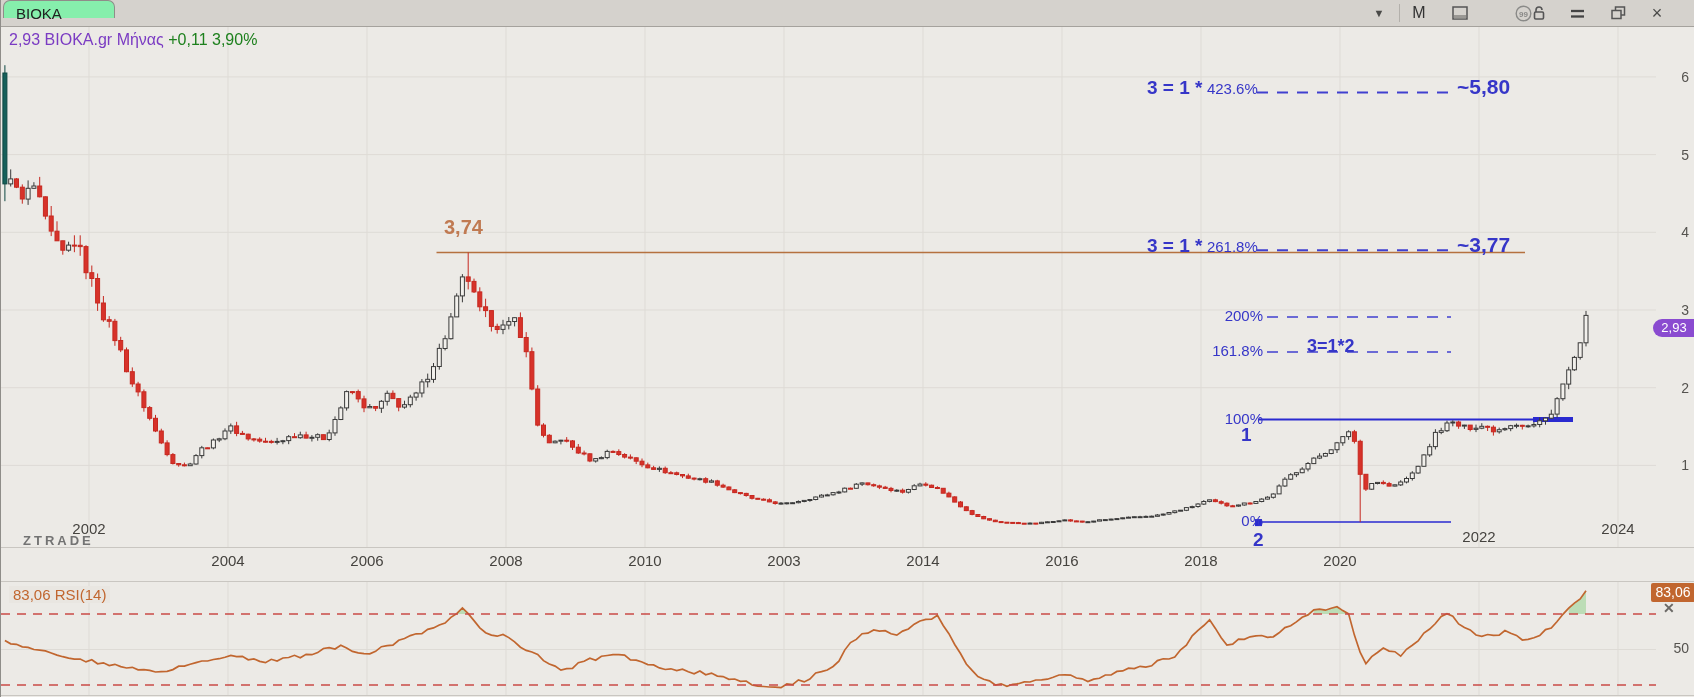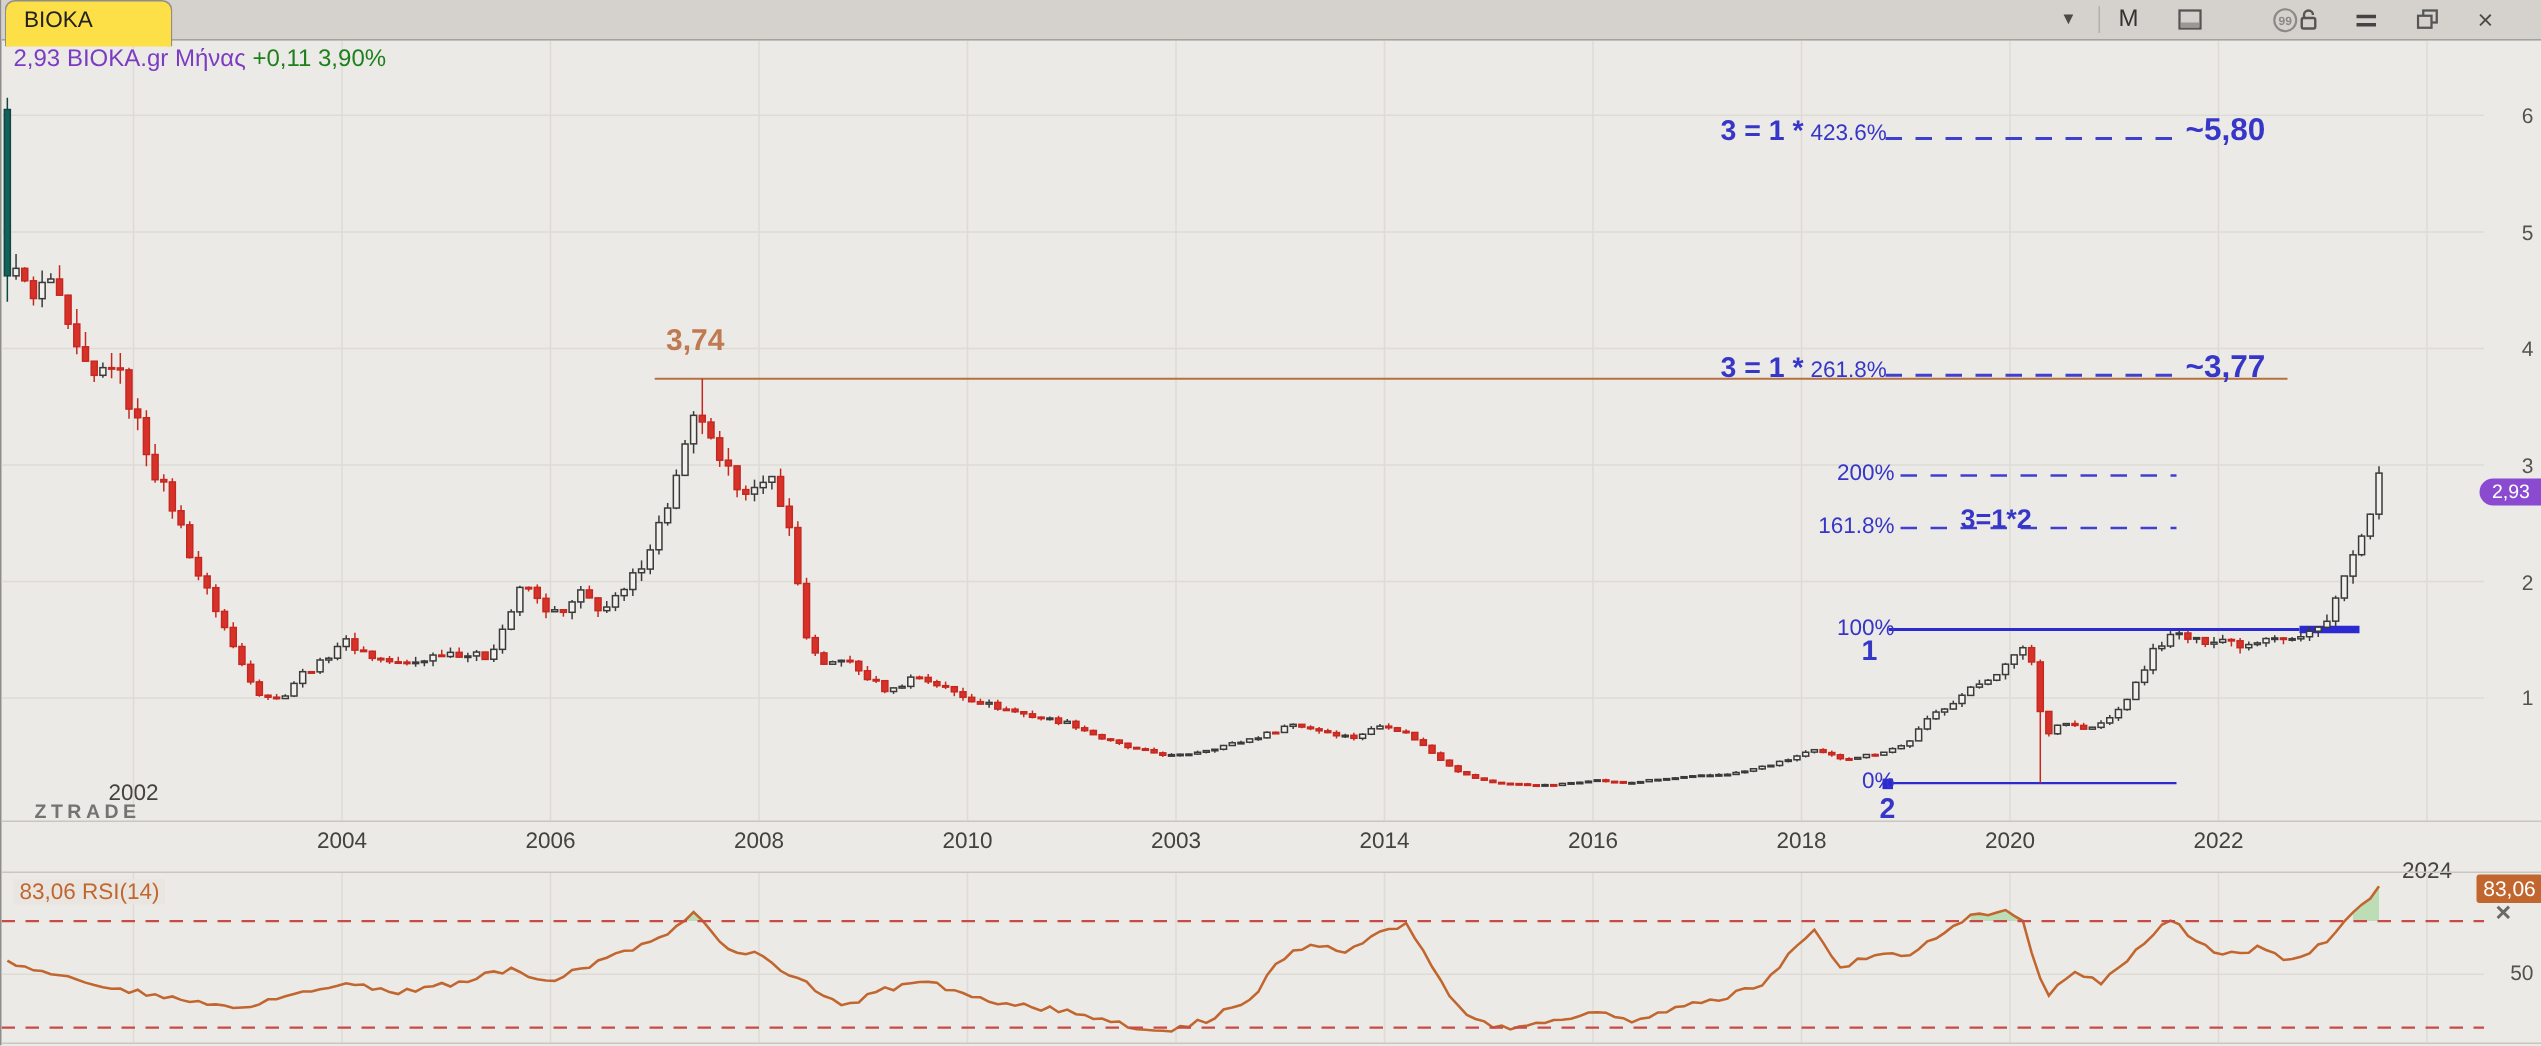--- a/index.html
+++ b/index.html
@@ -4,22 +4,22 @@
 <style>
   html,body{margin:0;padding:0;}
   body{width:1694px;height:697px;position:relative;overflow:hidden;
        background:#eceae6;font-family:"Liberation Sans",sans-serif;
        -webkit-font-smoothing:antialiased;}
   #frame{position:absolute;inset:0;border-left:1px solid #8f8d89;}
 
   
   .titlebar{position:absolute;left:0;top:0;width:1694px;height:26px;
             background:#d5d2cd;border-bottom:1px solid #a5a29d;z-index:20;}
-  .tab{position:absolute;left:2px;top:0;height:31px;width:112px;
-       background:#fde047;border:1px solid #8f8d89;border-bottom:none;
+  .tab{position:absolute;left:2px;top:0;height:18px;width:112px;
+       background:#86efac;border:1px solid #8f8d89;border-bottom:none;
        border-radius:7px 7px 0 0;line-height:26px;padding-left:12px;
        font-size:15px;color:#222;box-sizing:border-box;}
   .win-title{position:absolute;left:0;top:0;width:1380px;height:26px;
              text-align:center;line-height:26px;font-size:15px;color:#3c3a37;}
   .ctrl{position:absolute;top:0;height:26px;display:flex;align-items:center;
         justify-content:center;color:#4a4a48;cursor:default;}
   .ctrl svg{display:block;}
   .vsep{position:absolute;top:4px;height:18px;width:1px;background:#b3b0ab;}
 
   
@@ -741,22 +741,22 @@
       <div class="year-tick" style="left: 56px; top: 520px;">2002</div>
       <div class="year-tick" style="left: 195px; top: 552px;">2004</div>
       <div class="year-tick" style="left: 334px; top: 552px;">2006</div>
       <div class="year-tick" style="left: 473px; top: 552px;">2008</div>
       <div class="year-tick" style="left: 612px; top: 552px;">2010</div>
       <div class="year-tick" style="left: 751px; top: 552px;">2003</div>
       <div class="year-tick" style="left: 890px; top: 552px;">2014</div>
       <div class="year-tick" style="left: 1029px; top: 552px;">2016</div>
       <div class="year-tick" style="left: 1168px; top: 552px;">2018</div>
       <div class="year-tick" style="left: 1307px; top: 552px;">2020</div>
-      <div class="year-tick" style="left: 1446px; top: 552px; text-align: center;">2022</div>
-      <div class="year-tick" style="left: 1585px; top: 572px;">2024</div>
+      <div class="year-tick" style="left: 1446px; top: 528px; text-align: center;">2022</div>
+      <div class="year-tick" style="left: 1585px; top: 520px;">2024</div>
     </div>
 
   <div class="abs badge-price" style="top: 319.439px;">2,93</div>
   <div class="abs watermark">ZTRADE</div>
 
   <div class="abs rsi-legend"><span>83,06</span> <span>RSI(14)</span></div>
   <div class="abs badge-rsi">83,06</div>
   <div class="abs rsi-close">✕</div>
   <div class="abs rsi-mid">50</div>
 

